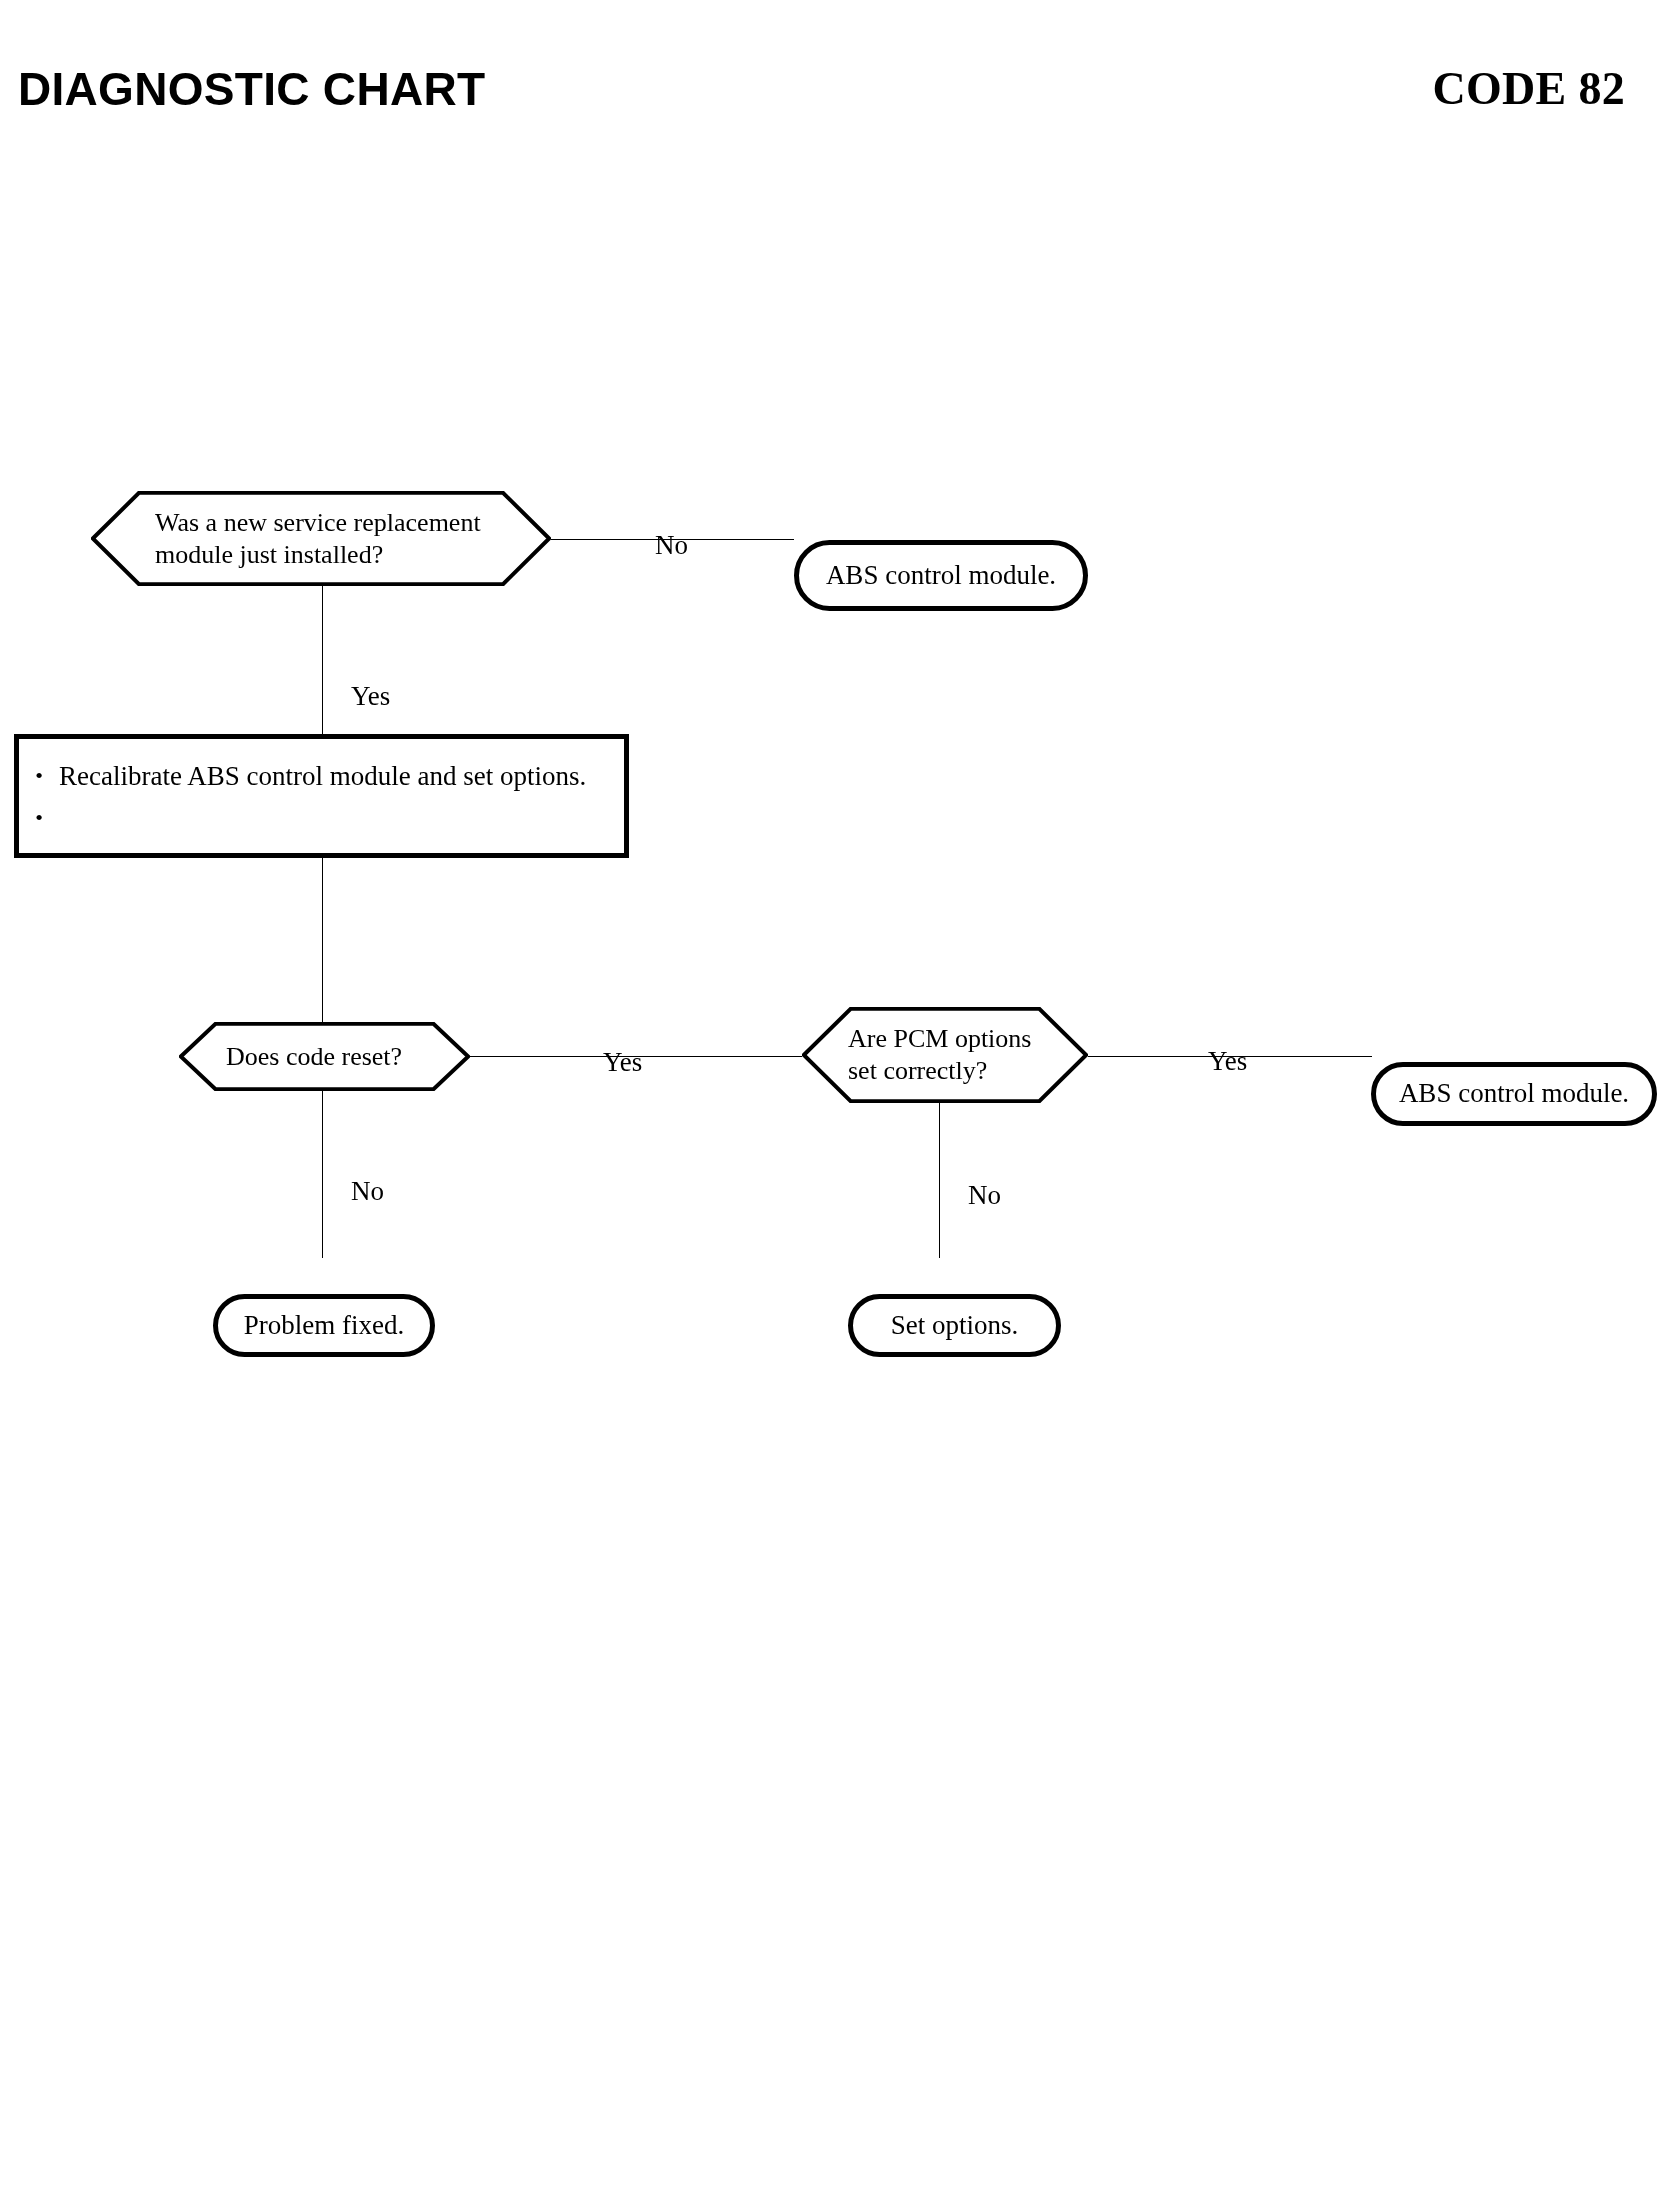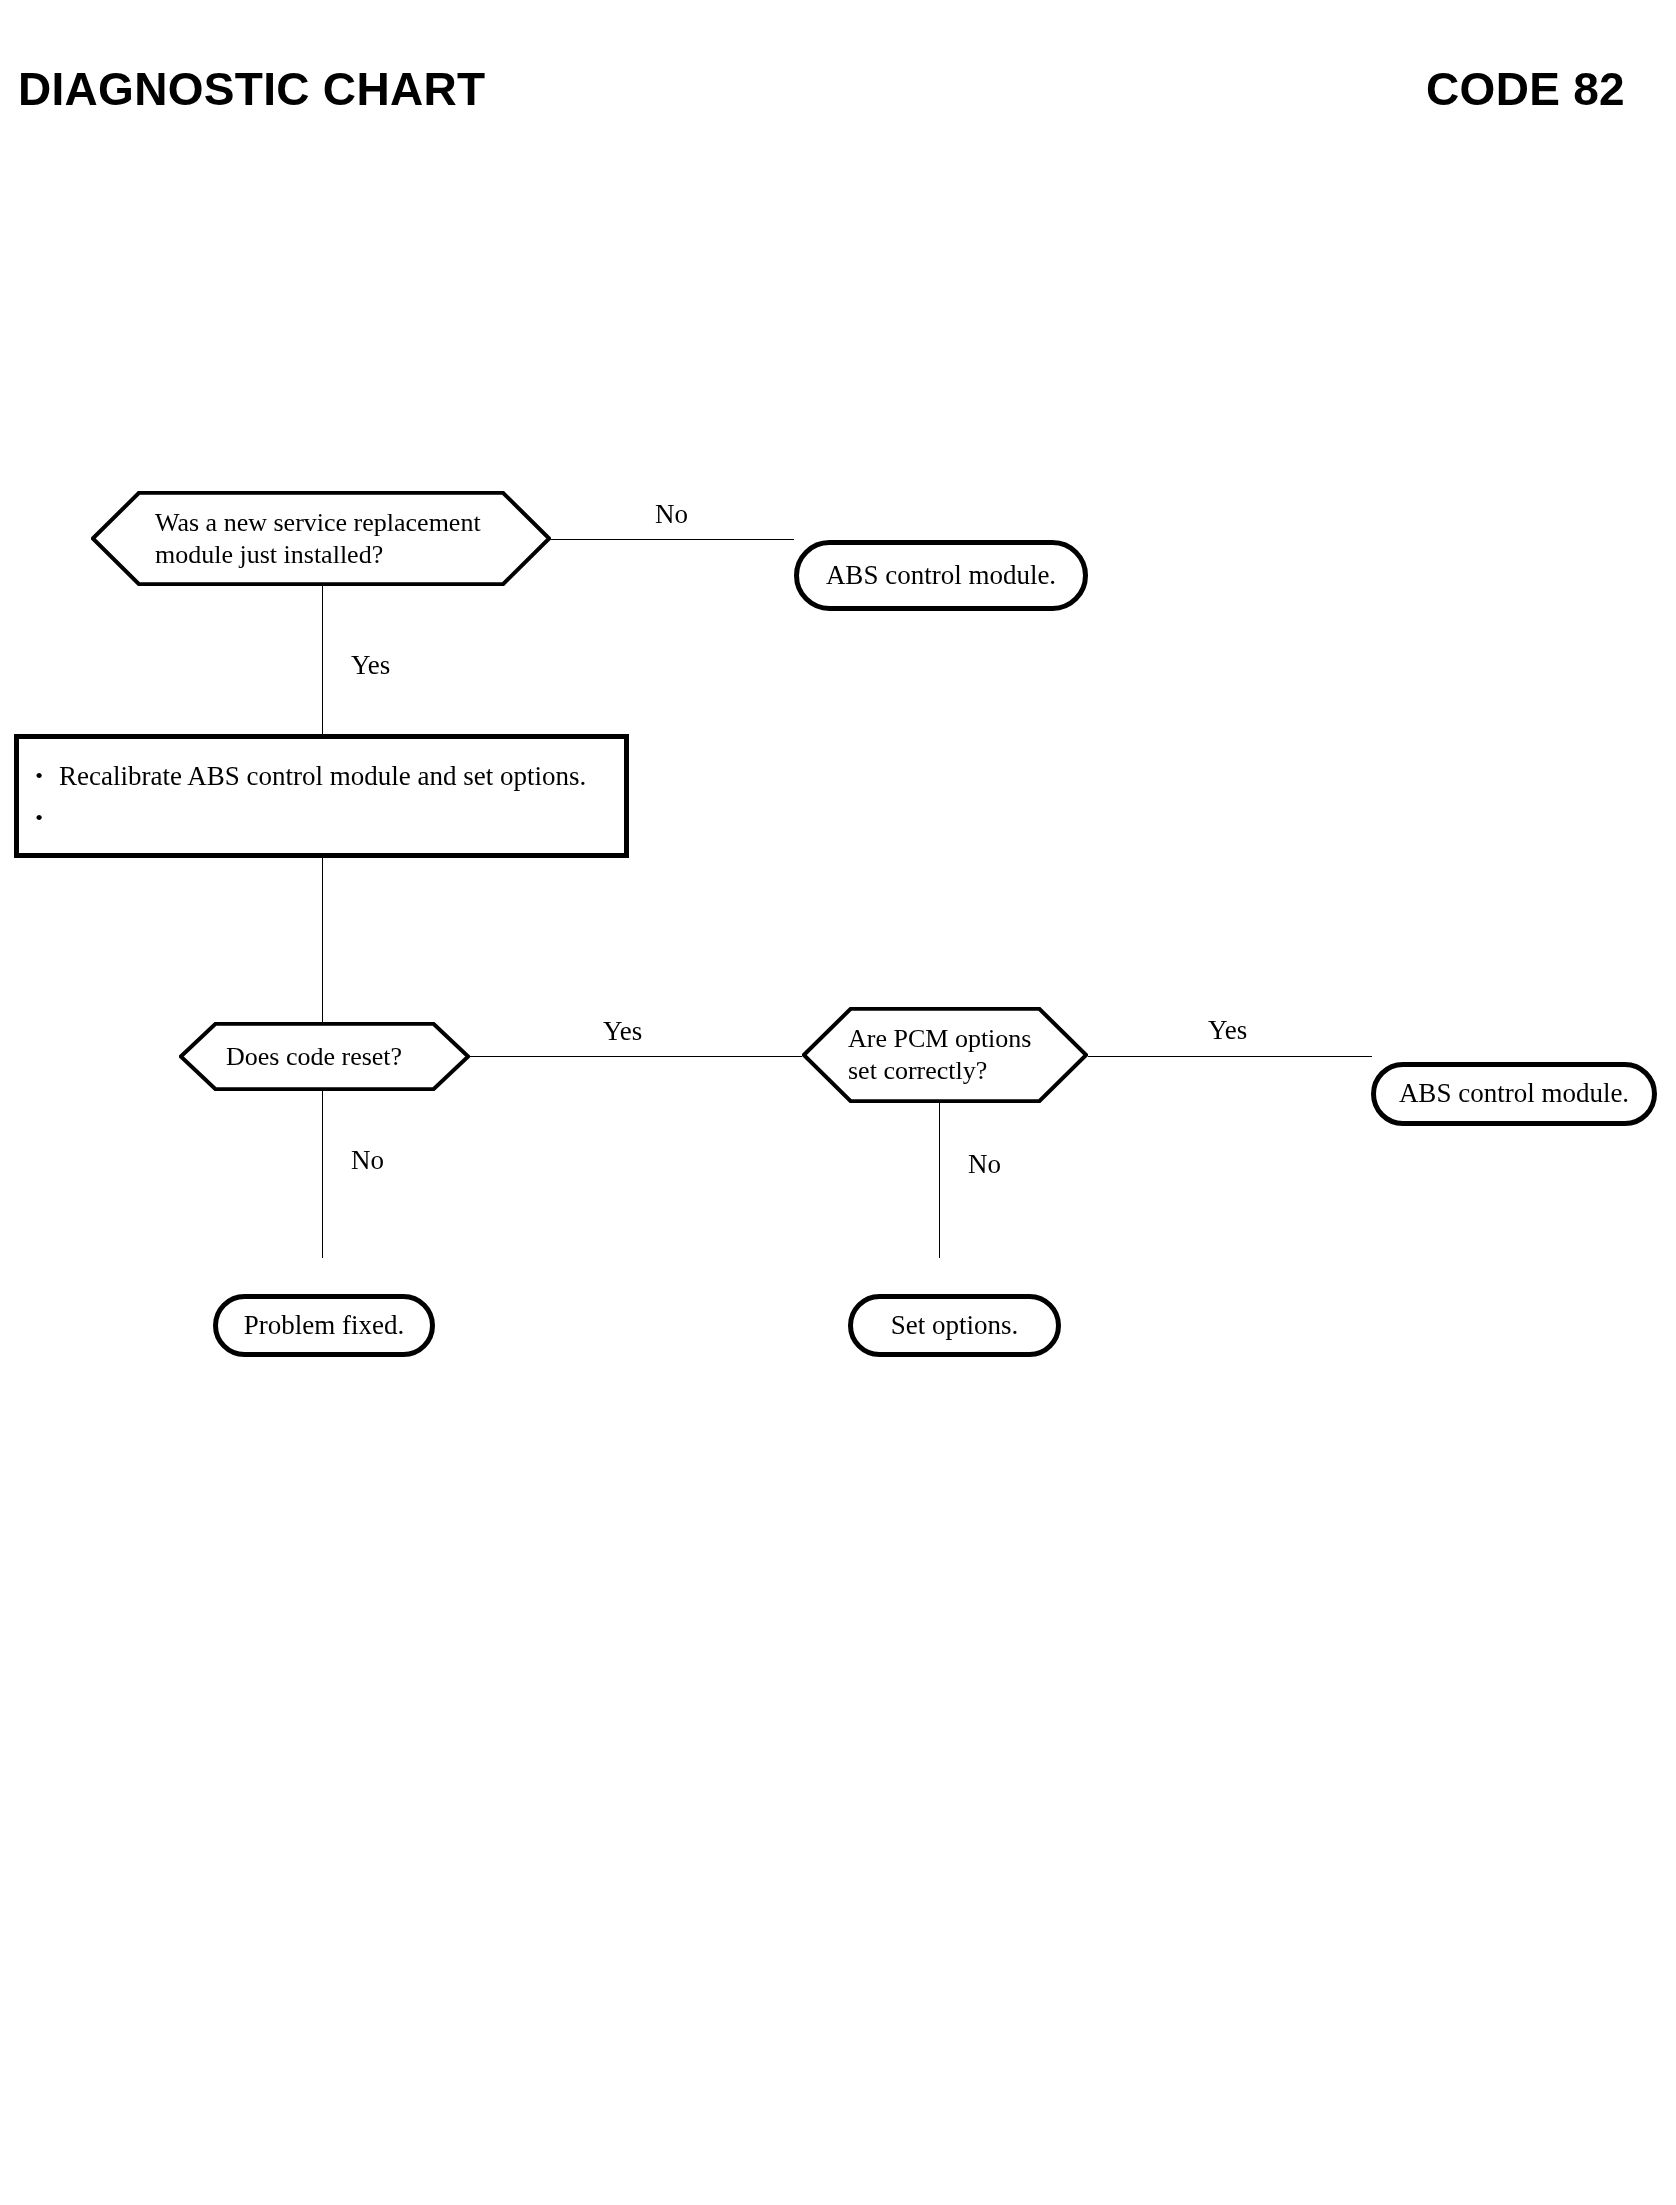--- a/index.html
+++ b/index.html
@@ -22,21 +22,21 @@
     position: absolute;
     font-family: "Liberation Sans", sans-serif;
     font-weight: bold;
     font-size: 46px;
     line-height: 1;
     letter-spacing: 0.3px;
     white-space: nowrap;
     color: #000000;
   }
   #chart-title { left: 18px; top: 66px; }
-  #chart-code  { right: 51px; top: 66px; }
+  #chart-code  { right: 51px; top: 66px; font-family: Liberation Serif, serif; }
 
   
   .line-v {
     position: absolute;
     width: 0;
     border-left: 1.8px solid #000000;
   }
   .line-h {
     position: absolute;
     height: 0;
@@ -44,20 +44,21 @@
   }
 
   
   .branch-label {
     position: absolute;
     font-family: "Liberation Serif", serif;
     font-size: 27px;
     line-height: 1;
     white-space: nowrap;
     color: #000000;
+    margin-top: 31px;
   }
 
   
   .hexagon {
     position: absolute;
     box-sizing: border-box;
   }
   .hexagon svg {
     position: absolute;
     left: 0;

